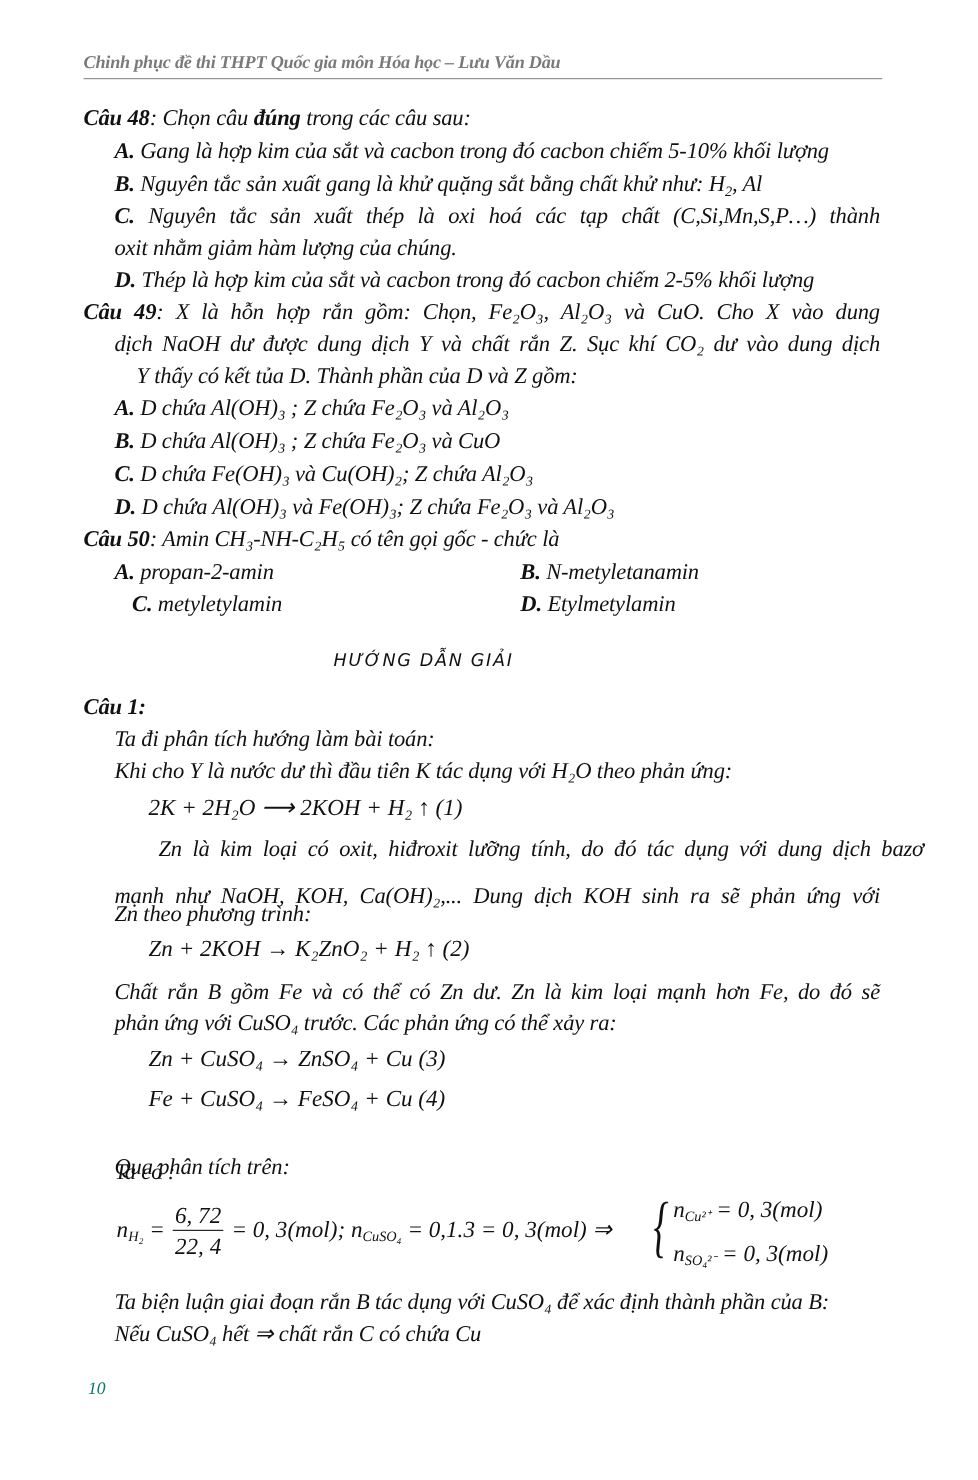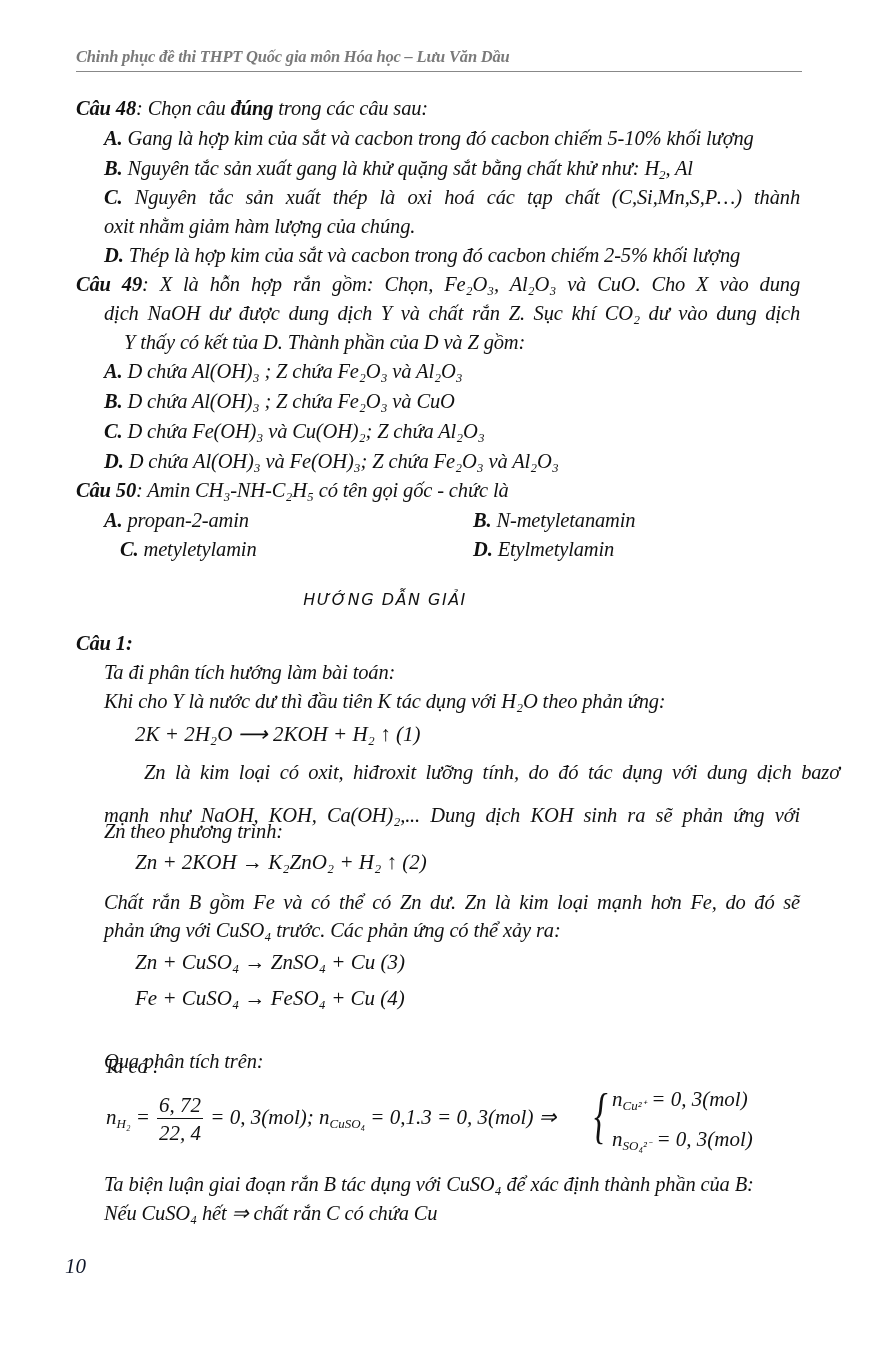--- a/index.html
+++ b/index.html
@@ -14,21 +14,21 @@
   .b { font-weight: bold; }
   sub { font-size: 13px; line-height: 0; vertical-align: -4px; }
   .just { text-align: justify; text-align-last: justify; white-space: normal; }
   .section-title { position: absolute; left: 0; width: 770px; top: 590px; text-align: center;
          font-family: "DejaVu Sans", sans-serif; font-size: 16px; letter-spacing: 1.5px; font-weight: normal; }
   .eq { position: absolute; font-size: 21px; white-space: nowrap; }
   .brace { position: absolute; font-size: 62px; line-height: 62px; font-weight: 100; transform: scaleX(0.55); transform-origin: left top; }
   .frac { display: inline-block; vertical-align: middle; text-align: center; margin: 0 2px; }
   .frac .num { display: block; border-bottom: 1.3px solid #111; padding: 0 2px; line-height: 26px; }
   .frac .den { display: block; line-height: 28px; }
-  .page-number { position: absolute; left: 65px; top: 1254px; font-size: 21px; color: #0f172a; }
+  .page-number { position: absolute; left: 80px; top: 1254px; font-size: 16px; color: #0f766e; }
 </style>
 </head>
 <body>
 
 <div class="page">
 
   <div class="running-header">Chinh phục đề thi THPT Quốc gia môn Hóa học – Lưu Văn Dầu</div>
 
   <div class="ln" style="left:76px; top:96px;">
     <span class="b">Câu 48</span><span>: Chọn câu </span><span class="b">đúng</span><span> trong các câu sau:</span>

